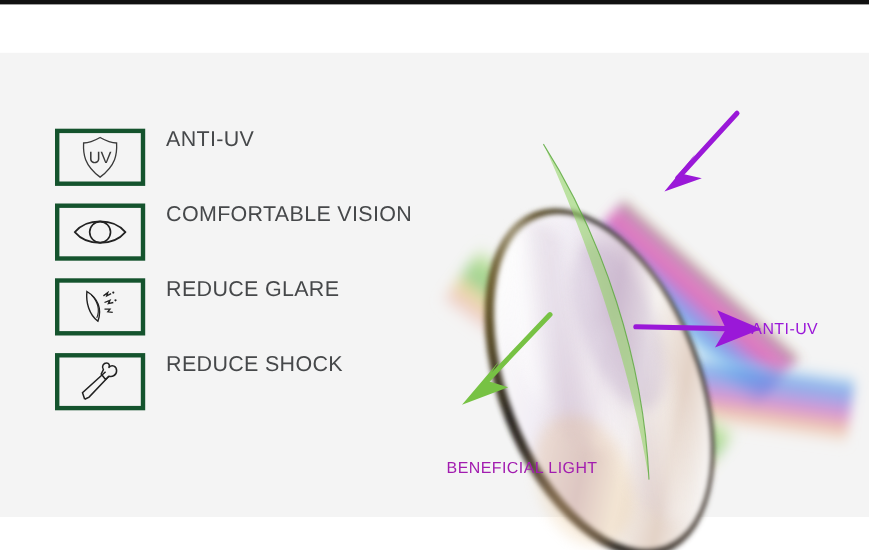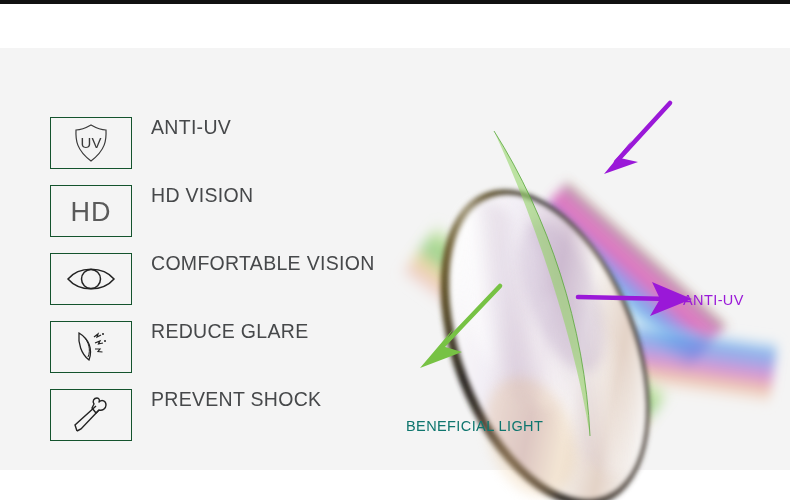--- a/index.html
+++ b/index.html
@@ -21,21 +21,21 @@
 
   
   #feature-list{
     position:absolute;left:50px;top:53px;width:400px;
   }
   .feature-row{
     display:flex;align-items:center;height:52px;margin-bottom:16px;
   }
   .icon-box{
     width:82px;height:52px;box-sizing:border-box;
-    border:1px solid #14532d;background:#f4f4f4;
+    border:4px solid #14532d;background:#f4f4f4;
     display:flex;align-items:center;justify-content:center;
     flex:0 0 82px;
     margin-top:32px;
   }
   .icon-box svg{display:block;}
   .feature-label{
     margin-left:19px;
     font-size:19.5px;
     color:#46484a;
     letter-spacing:.3px;
@@ -47,21 +47,21 @@
     position:absolute;left:380px;top:48px;width:410px;height:422px;
   }
   #illustration svg{display:block;}
   .beam-label{
     position:absolute;
     font-size:14.5px;
     letter-spacing:.4px;
     white-space:nowrap;
   }
   #label-anti-uv{left:303px;top:196px;color:#9a18d8;}
-  #label-beneficial{left:26px;top:322px;color:#0f766e;}
+  #label-beneficial{left:26px;top:322px;color:#a21caf;}
 </style>
 </head>
 <body>
 
 <div id="top-bar"></div>
 
 <div id="stage">
 
   <div id="feature-list">
 
@@ -70,30 +70,20 @@
         <span>
           <svg width="44" height="42" viewBox="0 0 44 42">
             <path d="M22 3 C15 7, 9 8, 7 8 C6.5 18, 7.5 28, 22 39 C36.5 28, 37.5 18, 37 8 C35 8, 29 7, 22 3 Z" fill="none" stroke="#3a3a3a" stroke-width="1.2"></path>
             <text x="22" y="26" text-anchor="middle" font-family="Liberation Sans, sans-serif" font-size="15" fill="#3a3a3a">UV</text>
           </svg>
         </span>
       </div>
       <div class="feature-label">ANTI-UV</div>
     </div>
 
-    <div class="feature-row">
-      <div class="icon-box">
-        <span>
-          <svg width="46" height="34" viewBox="0 0 46 34">
-            <text x="23" y="27" text-anchor="middle" font-family="Liberation Sans, sans-serif" font-size="27" fill="#5a5a5a" letter-spacing="1">HD</text>
-          </svg>
-        </span>
-      </div>
-      <div class="feature-label">HD VISION</div>
-    </div>
 
     <div class="feature-row">
       <div class="icon-box">
         <span>
           <svg width="52" height="30" viewBox="0 0 52 30">
             <path d="M3 15 C14 2, 38 2, 49 15 C38 28, 14 28, 3 15 Z" fill="none" stroke="#222" stroke-width="1.5"></path>
             <circle cx="26" cy="15" r="9.5" fill="none" stroke="#222" stroke-width="1.5"></circle>
           </svg>
         </span>
       </div>
@@ -121,21 +111,21 @@
       <div class="icon-box">
         <span>
           <svg width="44" height="40" viewBox="0 0 44 40">
             <path d="M8 36 L6 30 L27 11" fill="none" stroke="#222" stroke-width="1.4"></path>
             <path d="M8 36 L12 34 L30 15" fill="none" stroke="#222" stroke-width="1.4"></path>
             <path d="M25 9 C23 6, 25 3, 28 3 C30 3, 31 5, 30 7 C33 4, 37 6, 37 10
                      C37 14, 33 16, 30 15 L27 18 L23 13 Z" fill="none" stroke="#222" stroke-width="1.4" stroke-linejoin="round"></path>
           </svg>
         </span>
       </div>
-      <div class="feature-label">PREVENT SHOCK</div>
+      <div class="feature-label">REDUCE SHOCK</div>
     </div>
 
   </div>
 
   <div id="illustration">
     <svg width="410" height="422" viewBox="0 0 410 422">
       <defs>
 
         <linearGradient id="beamIn" x1="0" y1="0" x2="0" y2="1">
           <stop offset="0%" stop-color="#7a4a10" stop-opacity="0.55"></stop>

